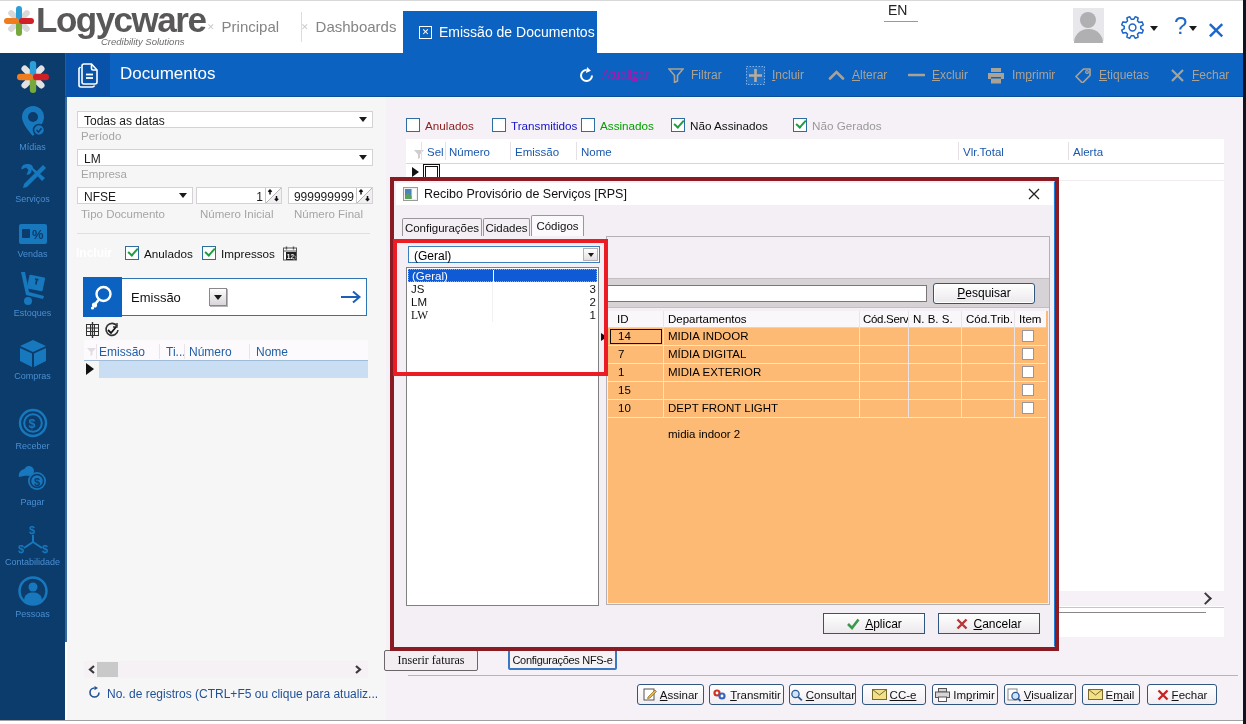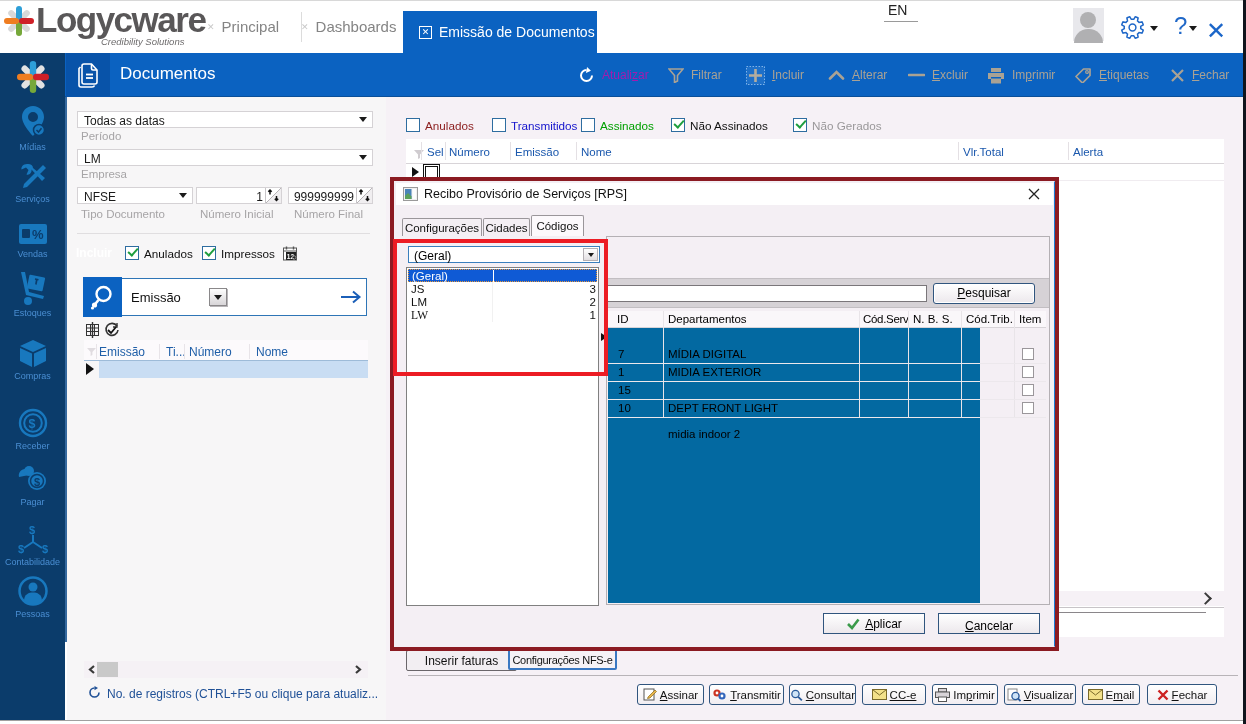--- a/index.html
+++ b/index.html
@@ -81,21 +81,21 @@
 
 #geral{position:absolute;left:13px;top:64px;width:192px;height:17px;background:#fff;border:1px solid #3a7ebd;}
 #gerallist{position:absolute;left:11px;top:85px;width:193px;height:339px;background:#fff;border:1px solid #808080;}
 #redbox{position:absolute;left:-2px;top:57px;width:215px;height:137px;border:4px solid #ec1c24;}
 
 #rcontainer{position:absolute;left:211px;top:54px;width:444px;height:369px;border:1px solid #b4b0b4;}
 #srchband{position:absolute;left:212px;top:96px;width:442px;height:30px;background:#d6d2d6;border-top:1px solid #c2bec2;border-bottom:1px solid #c2bec2;}
 #srchtb{position:absolute;left:212px;top:103px;width:320px;height:17px;background:#fff;border:1px solid #7a767a;}
 #pesq{position:absolute;left:538px;top:101px;width:102px;height:21px;border:1px solid #30557e;border-radius:3px;background:linear-gradient(#ffffff,#ece8ec);box-shadow:inset 0 0 0 1px #fff;font-size:12px;text-align:center;line-height:19px;}
 
-#dtable{position:absolute;left:213px;top:129px;width:372px;height:292px;background:#0369a1;font-size:11.5px;}
+#dtable{position:absolute;left:213px;top:129px;width:440px;height:292px;background:#fdba74;font-size:11.5px;}
 .drow{position:absolute;left:0;width:438px;height:18px;border-bottom:1px solid #ece8ec;}
 .dcol{position:absolute;top:0;width:1px;height:107px;background:#e8e4e8;}
 .dchk{position:absolute;width:12px;height:12px;border:1px solid #9a969a;background:#fff;}
 #dlgbtns .db{position:absolute;top:431px;width:102px;height:21px;border:1px solid #30557e;border-radius:0;background:linear-gradient(#ffffff,#ece8ec);font-size:12px;display:flex;align-items:center;justify-content:center;gap:5px;}
 </style></head>
 <body>
 
 <div class="abs" id="topbar"></div>
 <svg class="abs" style="left:4px;top:6px;" width="30" height="30" viewBox="0 0 30 30">
 <g stroke-linecap="round" stroke-width="6" fill="none">
@@ -387,21 +387,21 @@
   <div id="grow1"></div>
   <div style="position:absolute;left:6px;top:28px;width:0;height:0;border-top:5px solid transparent;border-bottom:5px solid transparent;border-left:7px solid #111;"></div>
   <div style="position:absolute;left:17px;top:25px;width:17px;height:17px;border:1px solid #111;background:#fff;">
       <div style="position:absolute;left:1px;top:1px;right:1px;bottom:1px;border:1px solid #111;"></div>
     </div>
   <div id="gsb"></div>
   <div id="gline1"></div>
     <div id="gline2"></div>
 </div>
 
-<div class="bottab abs" style="left:406px;top:650px;width:111px;">Inserir faturas</div>
+<div class="bottab abs" style="left:384px;top:650px;width:94px;font-family:Liberation Serif, serif;">Inserir faturas</div>
 <div class="bottab abs" style="left:508px;top:649px;width:109px;border:2px solid #3a78c2;background:#f6f2f6;">
     <span style="font-size:11px;letter-spacing:-0.3px;">Configurações NFS-e</span>
   </div>
 <div class="abs" id="botdiv"></div>
 <div class="bbtn" style="left:637px;width:67px;">
     <svg width="14" height="13" viewBox="0 0 14 13">
       <rect x="1" y="1" width="10" height="11" fill="#fff" stroke="#555"></rect>
       <path d="M5 9 L12 2 L13.5 3.5 L7 10 L4.5 10.5 Z" fill="#e8b54c" stroke="#8a6a1a" stroke-width="0.7"></path>
     </svg>
     <span><u>A</u>ssinar</span>
@@ -511,20 +511,26 @@
     <span style="position:absolute;left:60px;top:2px;">Departamentos</span>
     <span style="position:absolute;left:255px;top:2px;letter-spacing:-0.3px;">Cód.Serv</span>
     <span style="position:absolute;left:305px;top:2px;">N. B. S.</span>
     <span style="position:absolute;left:358px;top:2px;">Cód.Trib.</span>
     <span style="position:absolute;left:411px;top:2px;">Item</span>
     <div class="dcol" style="left:55px;"></div>
         <div class="dcol" style="left:251px;"></div>
         <div class="dcol" style="left:300px;"></div>
         <div class="dcol" style="left:353px;"></div>
         <div class="dcol" style="left:406px;"></div>
+    <div class="drow" style="top:17px;">
+          <span style="position:absolute;left:10px;top:2px;">14</span>
+          <span style="position:absolute;left:60px;top:2px;">MIDIA INDOOR</span>
+          <span style="position:absolute;left:2px;top:1px;width:52px;height:15px;border:1px solid #111;"></span>
+          <span class="dchk" style="left:414px;top:2px;"></span>
+        </div>
     <div class="drow" style="top:35px;">
           <span style="position:absolute;left:10px;top:2px;">7</span>
           <span style="position:absolute;left:60px;top:2px;">MÍDIA DIGITAL</span>
           <span class="dchk" style="left:414px;top:2px;"></span>
         </div>
     <div class="drow" style="top:53px;">
           <span style="position:absolute;left:10px;top:2px;">1</span>
           <span style="position:absolute;left:60px;top:2px;">MIDIA EXTERIOR</span>
           <span class="dchk" style="left:414px;top:2px;"></span>
         </div>
@@ -540,21 +546,21 @@
         </div>
   </div>
   <div id="redbox"></div>
   <div id="dlgbtns">
     <div class="db" style="left:428px;">
           <svg width="14" height="12" viewBox="0 0 14 12">
             <path d="M2 6 L6 10 L12.5 1.5" fill="none" stroke="#3a9a4a" stroke-width="2.6"></path>
           </svg>
           <span><u>A</u>plicar</span>
         </div>
-    <div class="db" style="left:543px;flex-direction:column;">
+    <div class="db" style="left:543px;">
           <svg width="12" height="12" viewBox="0 0 12 12">
             <path d="M1.5 1.5 L10.5 10.5 M10.5 1.5 L1.5 10.5" stroke="#bb3333" stroke-width="2.4"></path>
           </svg>
           <span><u>C</u>ancelar</span>
         </div>
   </div>
  </div>
 </div>
 
 </body></html>

